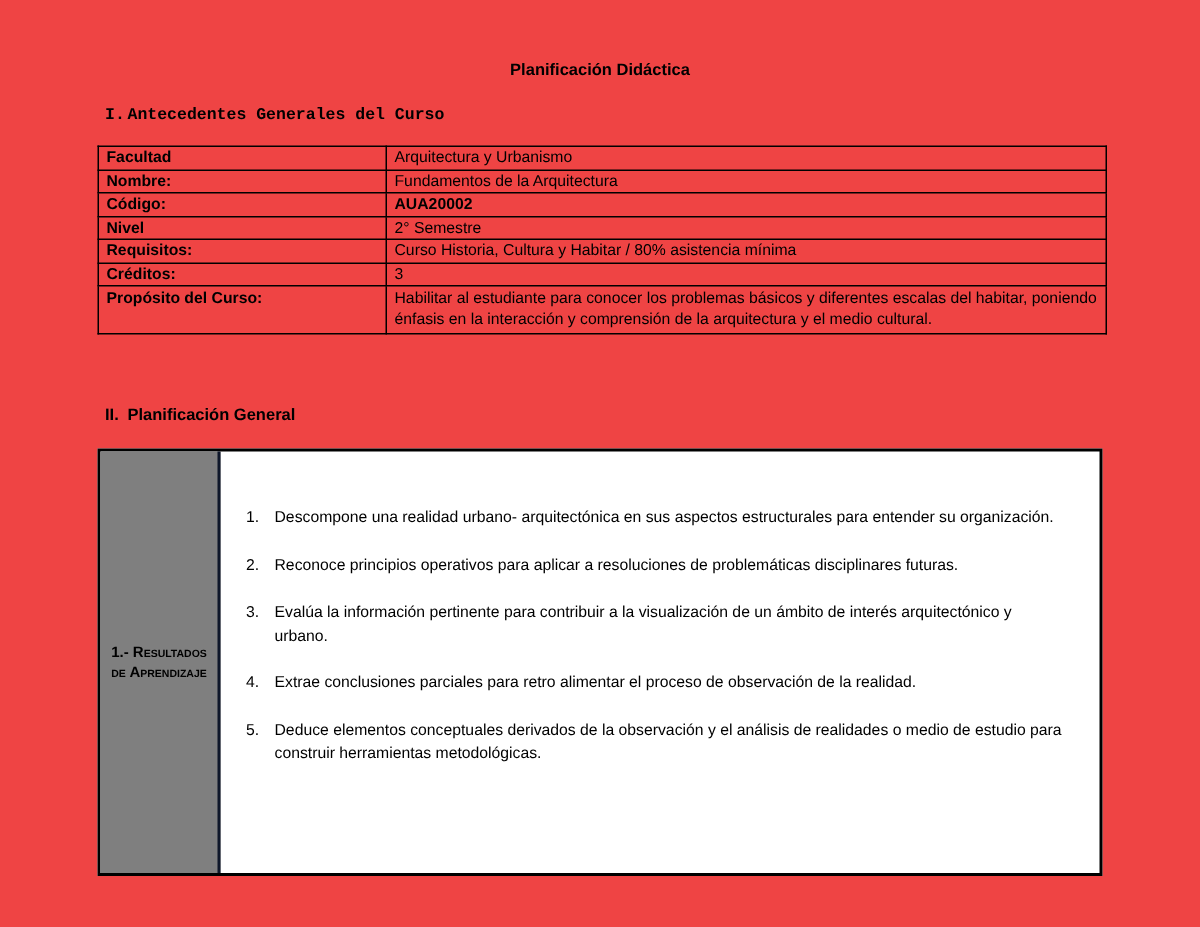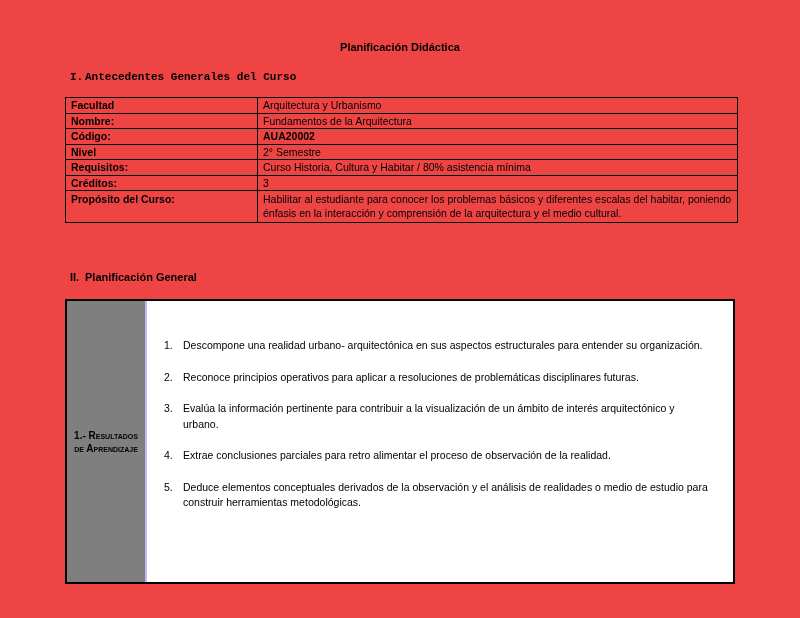--- a/index.html
+++ b/index.html
@@ -76,21 +76,21 @@
     width: 670px;
     height: 285px;
     border: 2px solid #000000;
     display: flex;
     background: #ffffff;
   }
   .plan-row-header {
     width: 80px;
     flex: 0 0 80px;
     background: #7f7f7f;
-    border-right: 2px solid #c4b5fd;
+    border-right: 2px solid #0f172a;
     display: flex;
     align-items: center;
     justify-content: center;
     text-align: center;
     font-weight: bold;
     font-variant: small-caps;
     font-size: 10px;
     line-height: 13px;
     padding: 2px 4px;
   }

